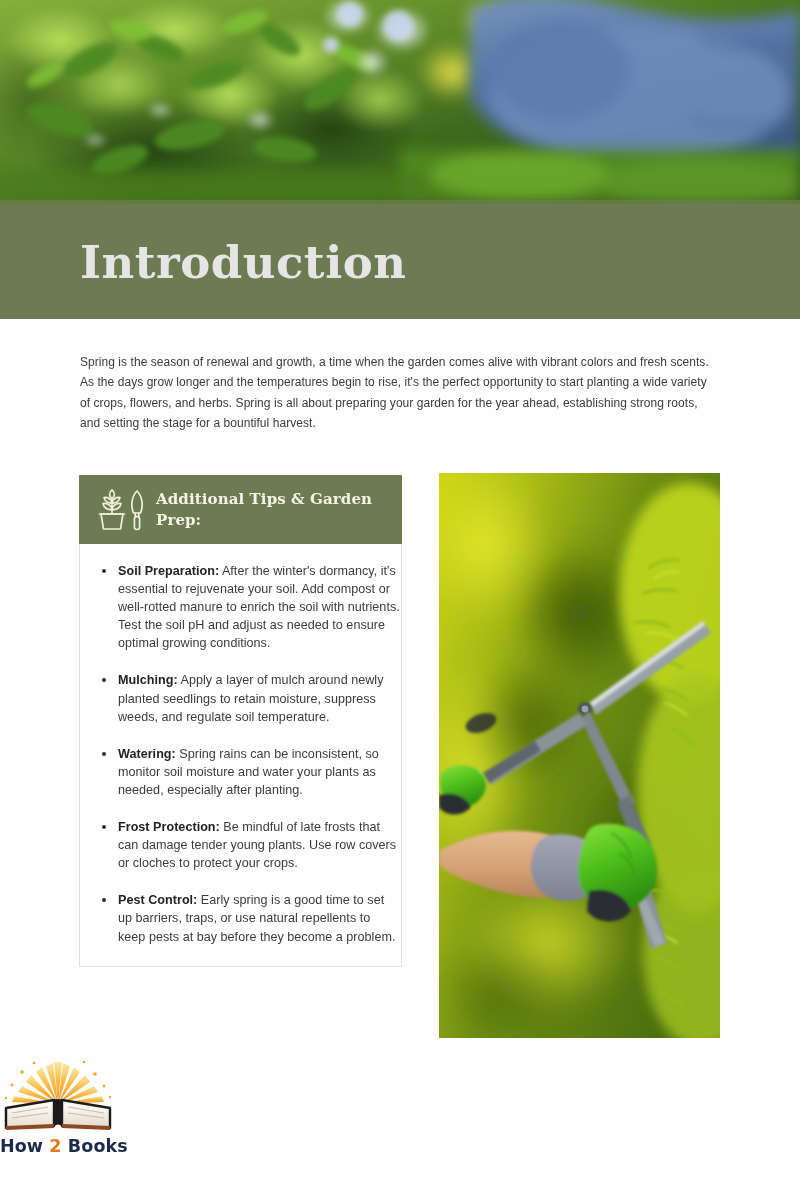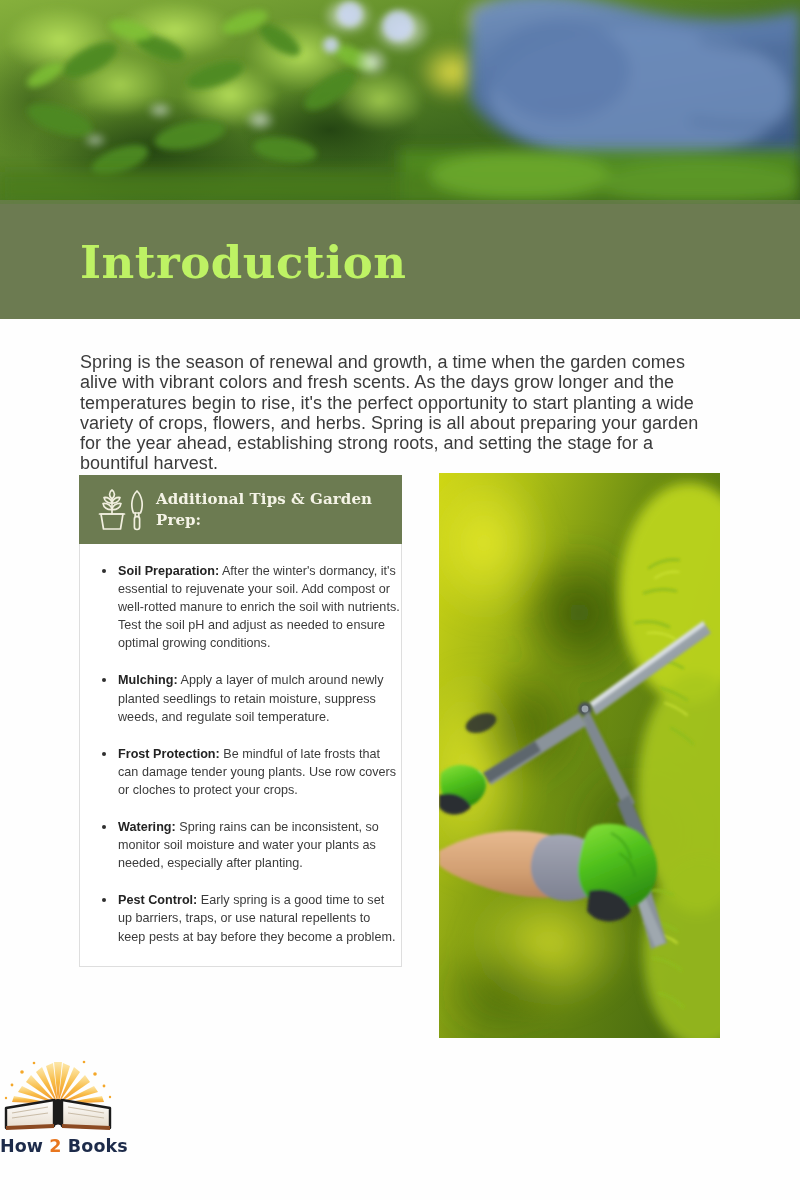--- a/index.html
+++ b/index.html
@@ -45,33 +45,33 @@
     height: 115px;
     background: #6c7b51;
     display: flex;
     align-items: center;
   }
   .title-band h1 {
     font-family: "DejaVu Serif", "Liberation Serif", serif;
     font-weight: 700;
     font-size: 45px;
     line-height: 1;
-    color: #bef264;
+    color: #e5e5e5;
     letter-spacing: 0.5px;
     margin-left: 80px;
     margin-top: 2px;
   }
 
   
   .intro {
     position: absolute;
     left: 80px;
     top: 352px;
     width: 638px;
-    font-size: 18px;
+    font-size: 12px;
     line-height: 20.3px;
     color: #3b3b3b;
     letter-spacing: 0.05px;
   }
 
   
   .tips-card {
     position: absolute;
     left: 79px;
     top: 475px;
@@ -315,24 +315,24 @@
 
     <div class="tips-body">
       <ul class="tips-list">
         <li>
           <b>Soil Preparation:</b><span> After the winter's dormancy, it's essential to rejuvenate your soil. Add compost or well-rotted manure to enrich the soil with nutrients. Test the soil pH and adjust as needed to ensure optimal growing conditions.</span>
         </li>
         <li>
           <b>Mulching:</b><span> Apply a layer of mulch around newly planted seedlings to retain moisture, suppress weeds, and regulate soil temperature.</span>
         </li>
         <li>
-          <b>Frost Protection:</b><span> Be mindful of late frosts that can damage tender young plants. Use row covers or cloches to protect your crops.</span>
+          <b>Watering:</b><span> Spring rains can be inconsistent, so monitor soil moisture and water your plants as needed, especially after planting.</span>
         </li>
         <li>
-          <b>Watering:</b><span> Spring rains can be inconsistent, so monitor soil moisture and water your plants as needed, especially after planting.</span>
+          <b>Frost Protection:</b><span> Be mindful of late frosts that can damage tender young plants. Use row covers or cloches to protect your crops.</span>
         </li>
         <li>
           <b>Pest Control:</b><span> Early spring is a good time to set up barriers, traps, or use natural repellents to keep pests at bay before they become a problem.</span>
         </li>
       </ul>
     </div>
   </div>
 
   <div class="side-photo">
     <svg viewBox="0 0 281 565" preserveAspectRatio="none">

